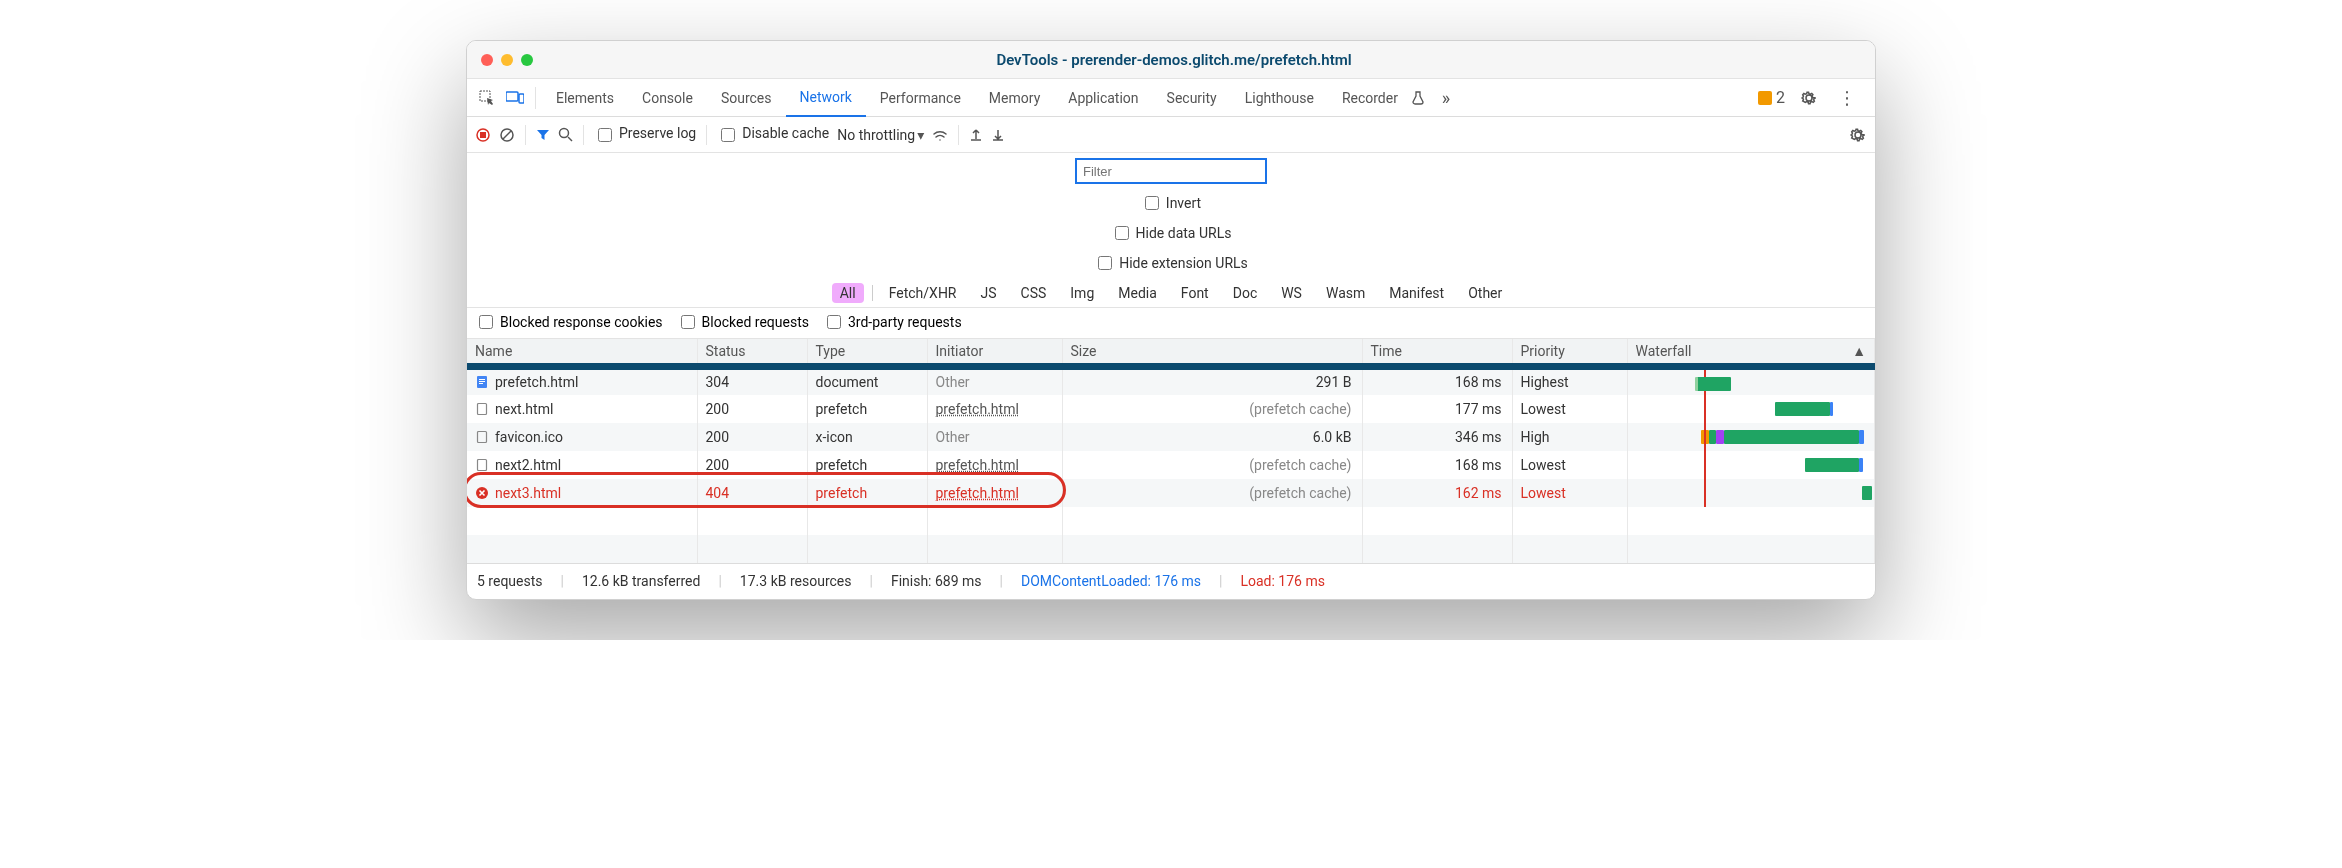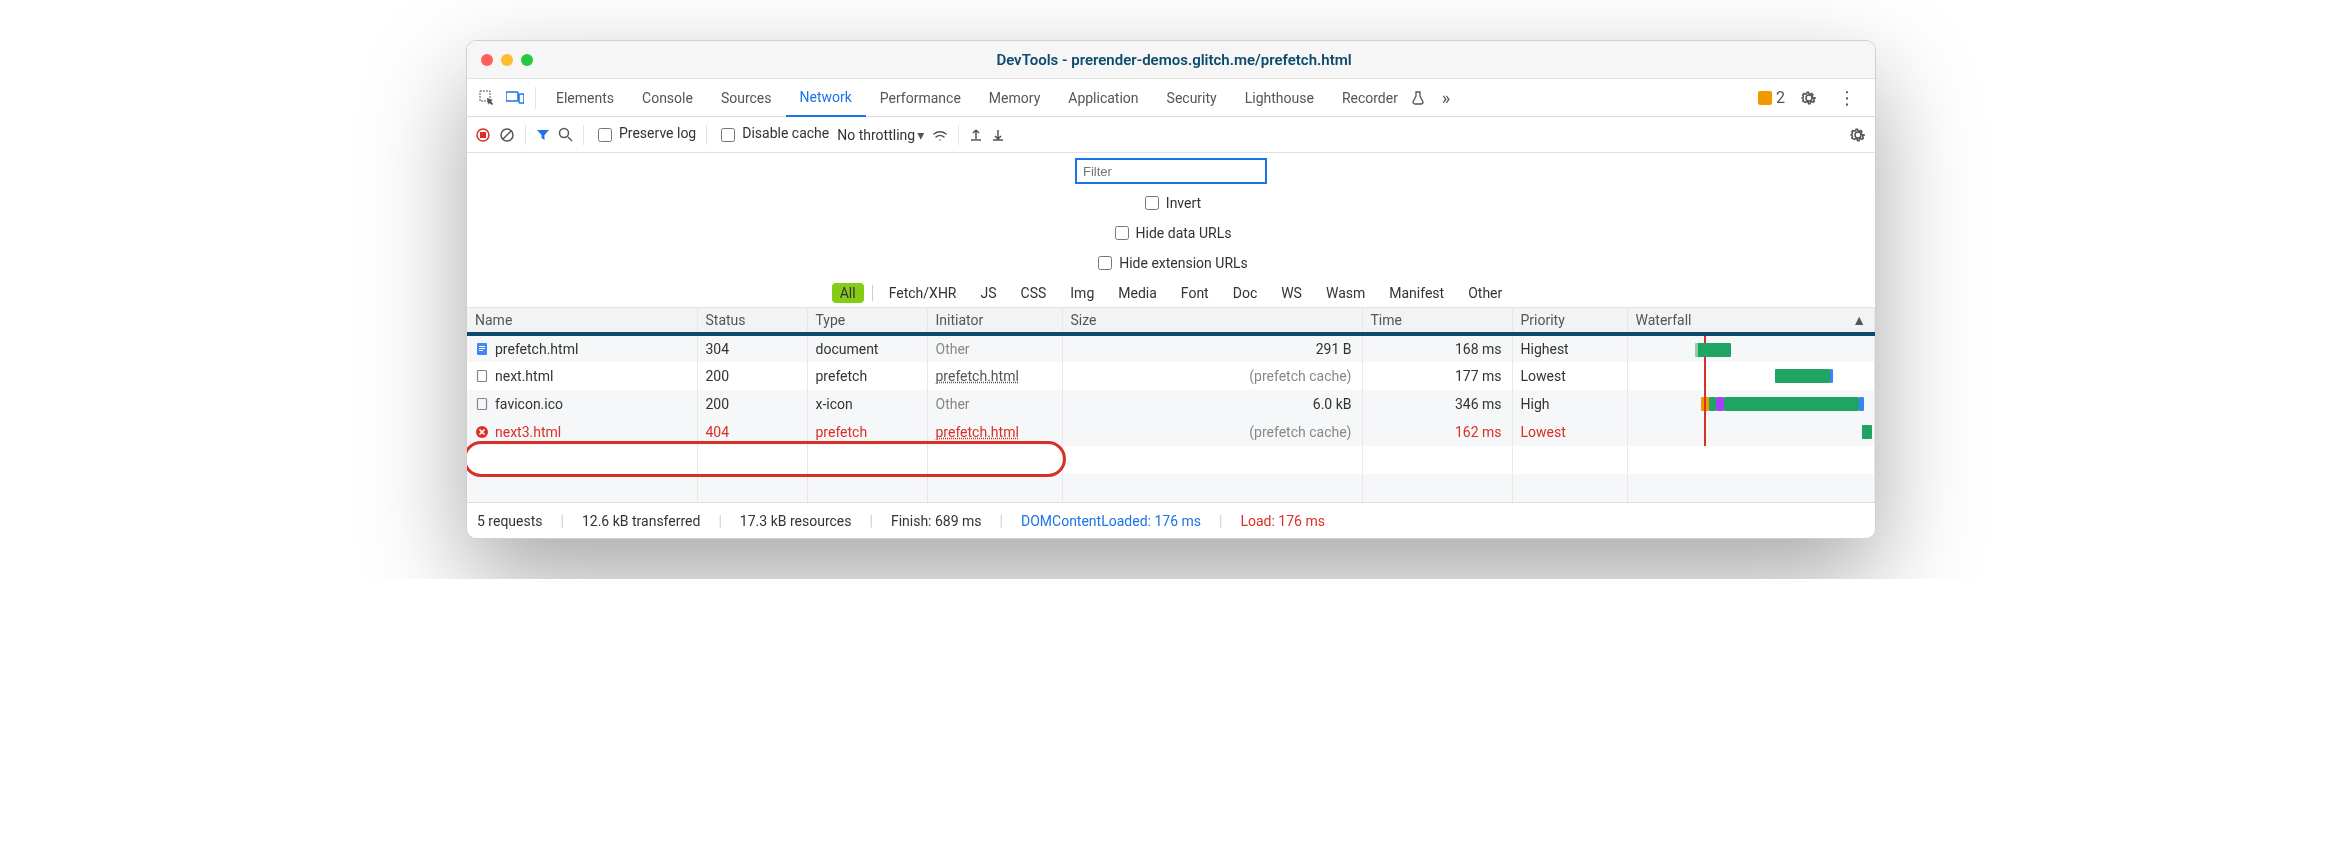--- a/index.html
+++ b/index.html
@@ -16,27 +16,27 @@
   .tab { padding:0 14px; height:38px; display:flex; align-items:center; font-size:14px; color:#555; cursor:pointer; }
   .tab.active { color:#1a73e8; border-bottom:2px solid #1a73e8; }
   .tabs .right { margin-left:auto; display:flex; align-items:center; gap:10px; padding-right:8px;}
   .toolbar1 { display:flex; align-items:center; height:36px; border-bottom:1px solid #e3e3e3; padding:0 8px; gap:8px; font-size:14px; color:#333;}
   .toolbar1 .tsep{ width:1px; height:20px; background:#e3e3e3; margin:0 2px;}
   .toolbar1 label { display:flex; gap:4px;}
   .funnel { color:#1a73e8; }
   .toolbar2 { display:flex; align-items:center; flex-wrap:wrap; gap:10px 12px; padding:6px 8px 4px; font-size:14px; color:#333; border-bottom:1px solid #e3e3e3;flex-direction:column;}
   .filter-input { width:190px; height:24px; border:1px solid #1a73e8; outline:1px solid #1a73e8; padding:2px 6px; font-size:13px;}
   .chip { padding:2px 8px; border-radius:4px; cursor:pointer;}
-  .chip.active{ background:#84cc16;}
+  .chip.active{ background:#f0abfc;}
   .toolbar2 label{display:flex;align-items:center;gap:4px;}
   .toolbar3 { display:flex; align-items:center; gap:14px; padding:4px 8px 6px; font-size:14px; border-bottom:1px solid #e3e3e3;}
   .toolbar3 label{display:flex;align-items:center;gap:4px;}
   table { width:100%; border-collapse:collapse; font-size:14px; color:#333; table-layout:fixed;}
   th, td { text-align:left; padding:4px 8px; border-right:1px solid #e8e8e8; white-space:nowrap; overflow:hidden; text-overflow:ellipsis;}
-  thead th { background:#f1f3f4; font-weight:400; color:#555; border-bottom:4px solid #0c4a6e;}
+  thead th { background:#f1f3f4; font-weight:400; color:#555; border-bottom:7px solid #0c4a6e;}
   tbody tr { height:28px; }
   tbody tr.even { background:#f5f7f8;}
   tbody tr.odd { background:#fff;}
   .col-name{width:230px;} .col-status{width:110px;} .col-type{width:120px;} .col-init{width:135px;}
   .col-size{width:300px;} .col-time{width:150px;} .col-prio{width:115px;} .col-wf{}
   .size-cell{text-align:right; padding-right:10px;}
   .time-cell{text-align:right; padding-right:10px;}
   .initiator-link{ color:#555; text-decoration:underline dotted; cursor:pointer;}
   .row-error, .row-error .initiator-link { color:#d93025; }
   .row-error .initiator-link{ text-decoration-color:#d93025;}
@@ -192,20 +192,34 @@
         <span class="chip">Img</span>
         <span class="chip">Media</span>
         <span class="chip">Font</span>
         <span class="chip">Doc</span>
         <span class="chip">WS</span>
         <span class="chip">Wasm</span>
         <span class="chip">Manifest</span>
         <span class="chip">Other</span>
       </span>
   </div>
+  <div class="toolbar3">
+    <label>
+        <input type="checkbox" style="">
+        <span>Blocked response cookies</span>
+      </label>
+    <label>
+        <input type="checkbox" style="">
+        <span>Blocked requests</span>
+      </label>
+    <label>
+        <input type="checkbox" style="">
+        <span>3rd-party requests</span>
+      </label>
+  </div>
 
   <div class="table-wrap">
     <table>
       <colgroup>
         <col class="col-name">
           <col class="col-status">
           <col class="col-type">
           <col class="col-init">
         <col class="col-size">
           <col class="col-time">
@@ -278,20 +292,38 @@
               <div class="wf-track">
                 <div class="wf-bar" style="left:30%;width:3%;background:#f29900"></div>
                 <div class="wf-bar" style="left:33%;width:3%;background:#1fa463"></div>
                 <div class="wf-bar" style="left:36%;width:3%;background:#a142f4"></div>
                 <div class="wf-bar" style="left:39%;width:55%;background:#1fa463"></div>
                 <div class="wf-bar" style="left:94%;width:2%;background:#3b82f6"></div>
                 <div class="wf-line"></div>
               </div>
             </td>
           </tr>
+          <tr class="odd">
+            <td><span class="file-ico"><svg width="14" height="14">
+                  <rect x="2.5" y="1.5" width="9" height="11" rx="1" fill="none" stroke="#888" stroke-width="1.2"></rect>
+                </svg></span>next2.html</td>
+            <td>200</td>
+            <td>prefetch</td>
+            <td><span class="initiator-link">prefetch.html</span></td>
+            <td class="size-cell" style="color:#888">(prefetch cache)</td>
+            <td class="time-cell">168 ms</td>
+            <td>Lowest</td>
+            <td class="wf-cell">
+              <div class="wf-track">
+                <div class="wf-bar" style="left:72%;width:22%;background:#1fa463"></div>
+                <div class="wf-bar" style="left:94%;width:1.5%;background:#3b82f6"></div>
+                <div class="wf-line"></div>
+              </div>
+            </td>
+          </tr>
           <tr class="even row-error">
             <td><span class="file-ico"><svg width="14" height="14">
                   <circle cx="7" cy="7" r="6" fill="#d93025"></circle>
                   <path d="M4.5 4.5l5 5m0-5l-5 5" stroke="#fff" stroke-width="1.6"></path>
                 </svg></span>next3.html</td>
             <td>404</td>
             <td>prefetch</td>
             <td><span class="initiator-link">prefetch.html</span></td>
             <td class="size-cell" style="color:#888">(prefetch cache)</td>
             <td class="time-cell">162 ms</td>

